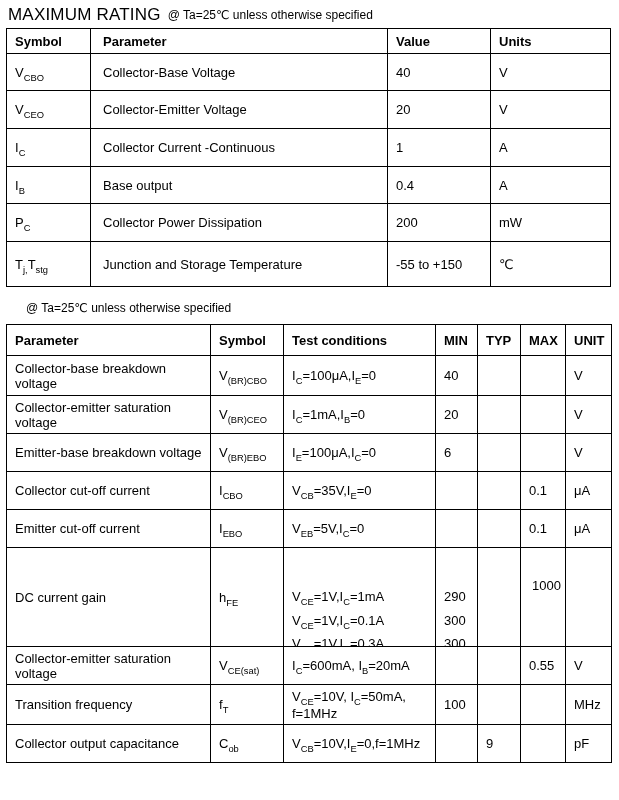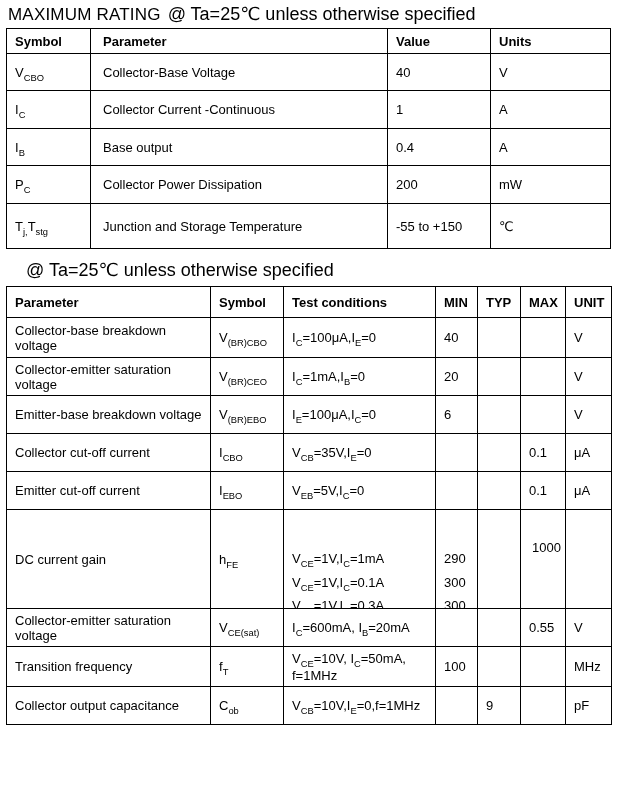--- a/index.html
+++ b/index.html
@@ -1,23 +1,23 @@
 <!DOCTYPE html>
 <html><head>
 <meta charset="utf-8">
 <style>
   html,body { margin:0; padding:0; background:#ffffff; }
   body { font-family:"Liberation Sans","DejaVu Sans",sans-serif; color:#000; }
   .page { width:619px; height:800px; box-sizing:border-box; padding:2px 7px 0 6px; background:#fff; overflow:hidden; }
 
-  .sec-head { display:flex; align-items:flex-end; gap:7px; white-space:nowrap; }
+  .sec-head { display:flex; align-items:center; gap:7px; white-space:nowrap; }
   .sec-head.first { margin:2px 0 3px 2px; height:21px; }
   .sec-head.second { margin:9px 0 5px 20px; height:23px; }
   .sec-title { font-size:17px; letter-spacing:0.2px; }
-  .sec-sub { font-size:18px; }
+  .sec-sub { font-size:12px; }
 
   table { border-collapse:collapse; table-layout:fixed; }
   .t1 { width:605px; }
   .t2 { width:606px; }
   th, td { border:1.5px solid #000; font-size:13px; font-weight:normal; text-align:left; vertical-align:middle; padding:2px 4px 2px 8px; overflow:hidden; }
   th { font-weight:bold; }
   .t1 td.param, .t1 th.param { padding-left:12px; }
   sub { font-size:0.72em; line-height:0; }
 
   .stack div { line-height:23.5px; height:23.5px; white-space:nowrap; }
@@ -48,20 +48,26 @@
         <th class="param">Parameter</th>
         <th>Value</th>
         <th>Units</th>
       </tr>
     </thead>
     <tbody>
       <tr style="height:37px">
         <td>V<sub>CBO</sub></td>
         <td class="param">Collector-Base Voltage</td>
         <td>40</td>
+        <td>V</td>
+      </tr>
+      <tr style="height:38px">
+        <td>V<sub>CEO</sub></td>
+        <td class="param">Collector-Emitter Voltage</td>
+        <td>20</td>
         <td>V</td>
       </tr>
       <tr style="height:38px">
         <td>I<sub>C</sub></td>
         <td class="param">Collector Current -Continuous</td>
         <td>1</td>
         <td>A</td>
       </tr>
       <tr style="height:37px">
         <td>I<sub>B</sub></td>

